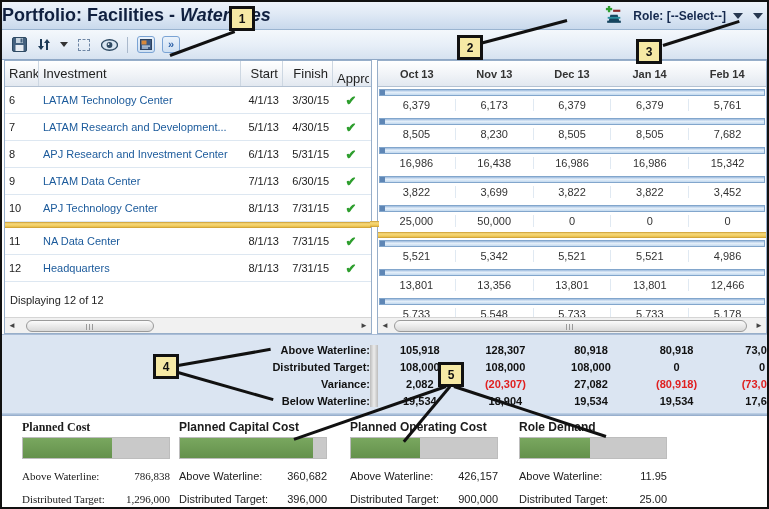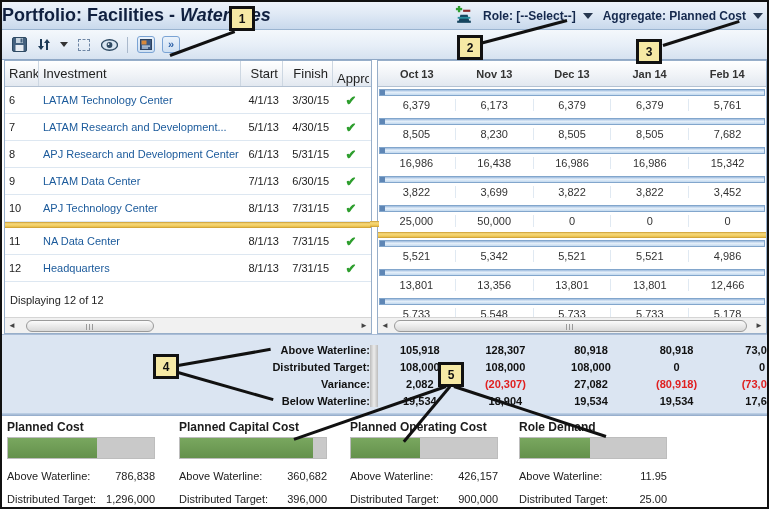--- a/index.html
+++ b/index.html
@@ -130,21 +130,20 @@
           <path d="M4 16 L6 8.5 L14 8.5 L16 16 Z" fill="#16455f"></path>
           <rect x="3" y="11" width="14" height="2" fill="#2a8f9f"></rect>
           <rect x="2.4" y="15.2" width="15.2" height="2.4" fill="#16455f"></rect>
         </svg>
       </span>
       <div class="selector">
         <span class="sel-label">Role: [--Select--]</span>
         <span class="caret"></span>
       </div>
       <div class="selector">
-        <span class="sel-label">Aggregate: Planned Cost</span>
         <span class="caret"></span>
       </div>
     </div>
   </div>
 
   <div class="toolbar">
     <span class="tb-ico">
       <svg width="15" height="15" viewBox="0 0 15 15">
         <rect x="0.5" y="0.5" width="14" height="14" rx="1.5" fill="#44617e" stroke="#2e4a63"></rect>
         <rect x="3.5" y="8" width="8" height="6" fill="#e9eef3"></rect>
@@ -205,21 +204,21 @@
           </div>
           <div class="trow">
             <div class="tcell c-rank">7</div>
             <div class="tcell link c-name">LATAM Research and Development...</div>
             <div class="tcell num c-start">5/1/13</div>
             <div class="tcell num c-finish">4/30/15</div>
             <div class="check">✔</div>
           </div>
           <div class="trow">
             <div class="tcell c-rank">8</div>
-            <div class="tcell link c-name">APJ Research and Development Center</div>
+            <div class="tcell link c-name">APJ Research and Investment Center</div>
             <div class="tcell num c-start">6/1/13</div>
             <div class="tcell num c-finish">5/31/15</div>
             <div class="check">✔</div>
           </div>
           <div class="trow">
             <div class="tcell c-rank">9</div>
             <div class="tcell link c-name">LATAM Data Center</div>
             <div class="tcell num c-start">7/1/13</div>
             <div class="tcell num c-finish">6/30/15</div>
             <div class="check">✔</div>
@@ -422,21 +421,21 @@
             <div class="sval">17,644</div>
           </div>
         </div>
       </div>
     <div class="sum-strip"></div>
   </div>
 
   <div class="divider"></div>
 
   <div class="metrics" id="metrics-row">
-      <div class="mpanel" style="left: 5px;">
+      <div class="mpanel" style="left: 20px; font-family: Liberation Serif, serif;">
         <div class="mtitle">Planned Cost</div>
         <div class="mbar">
           <div class="mfill" style="width: 61%;"></div>
         </div>
         <div class="mrow">
           <div class="ml">Above Waterline:</div>
           <div class="mv">786,838</div>
         </div>
         <div class="mrow">
           <div class="ml">Distributed Target:</div>

